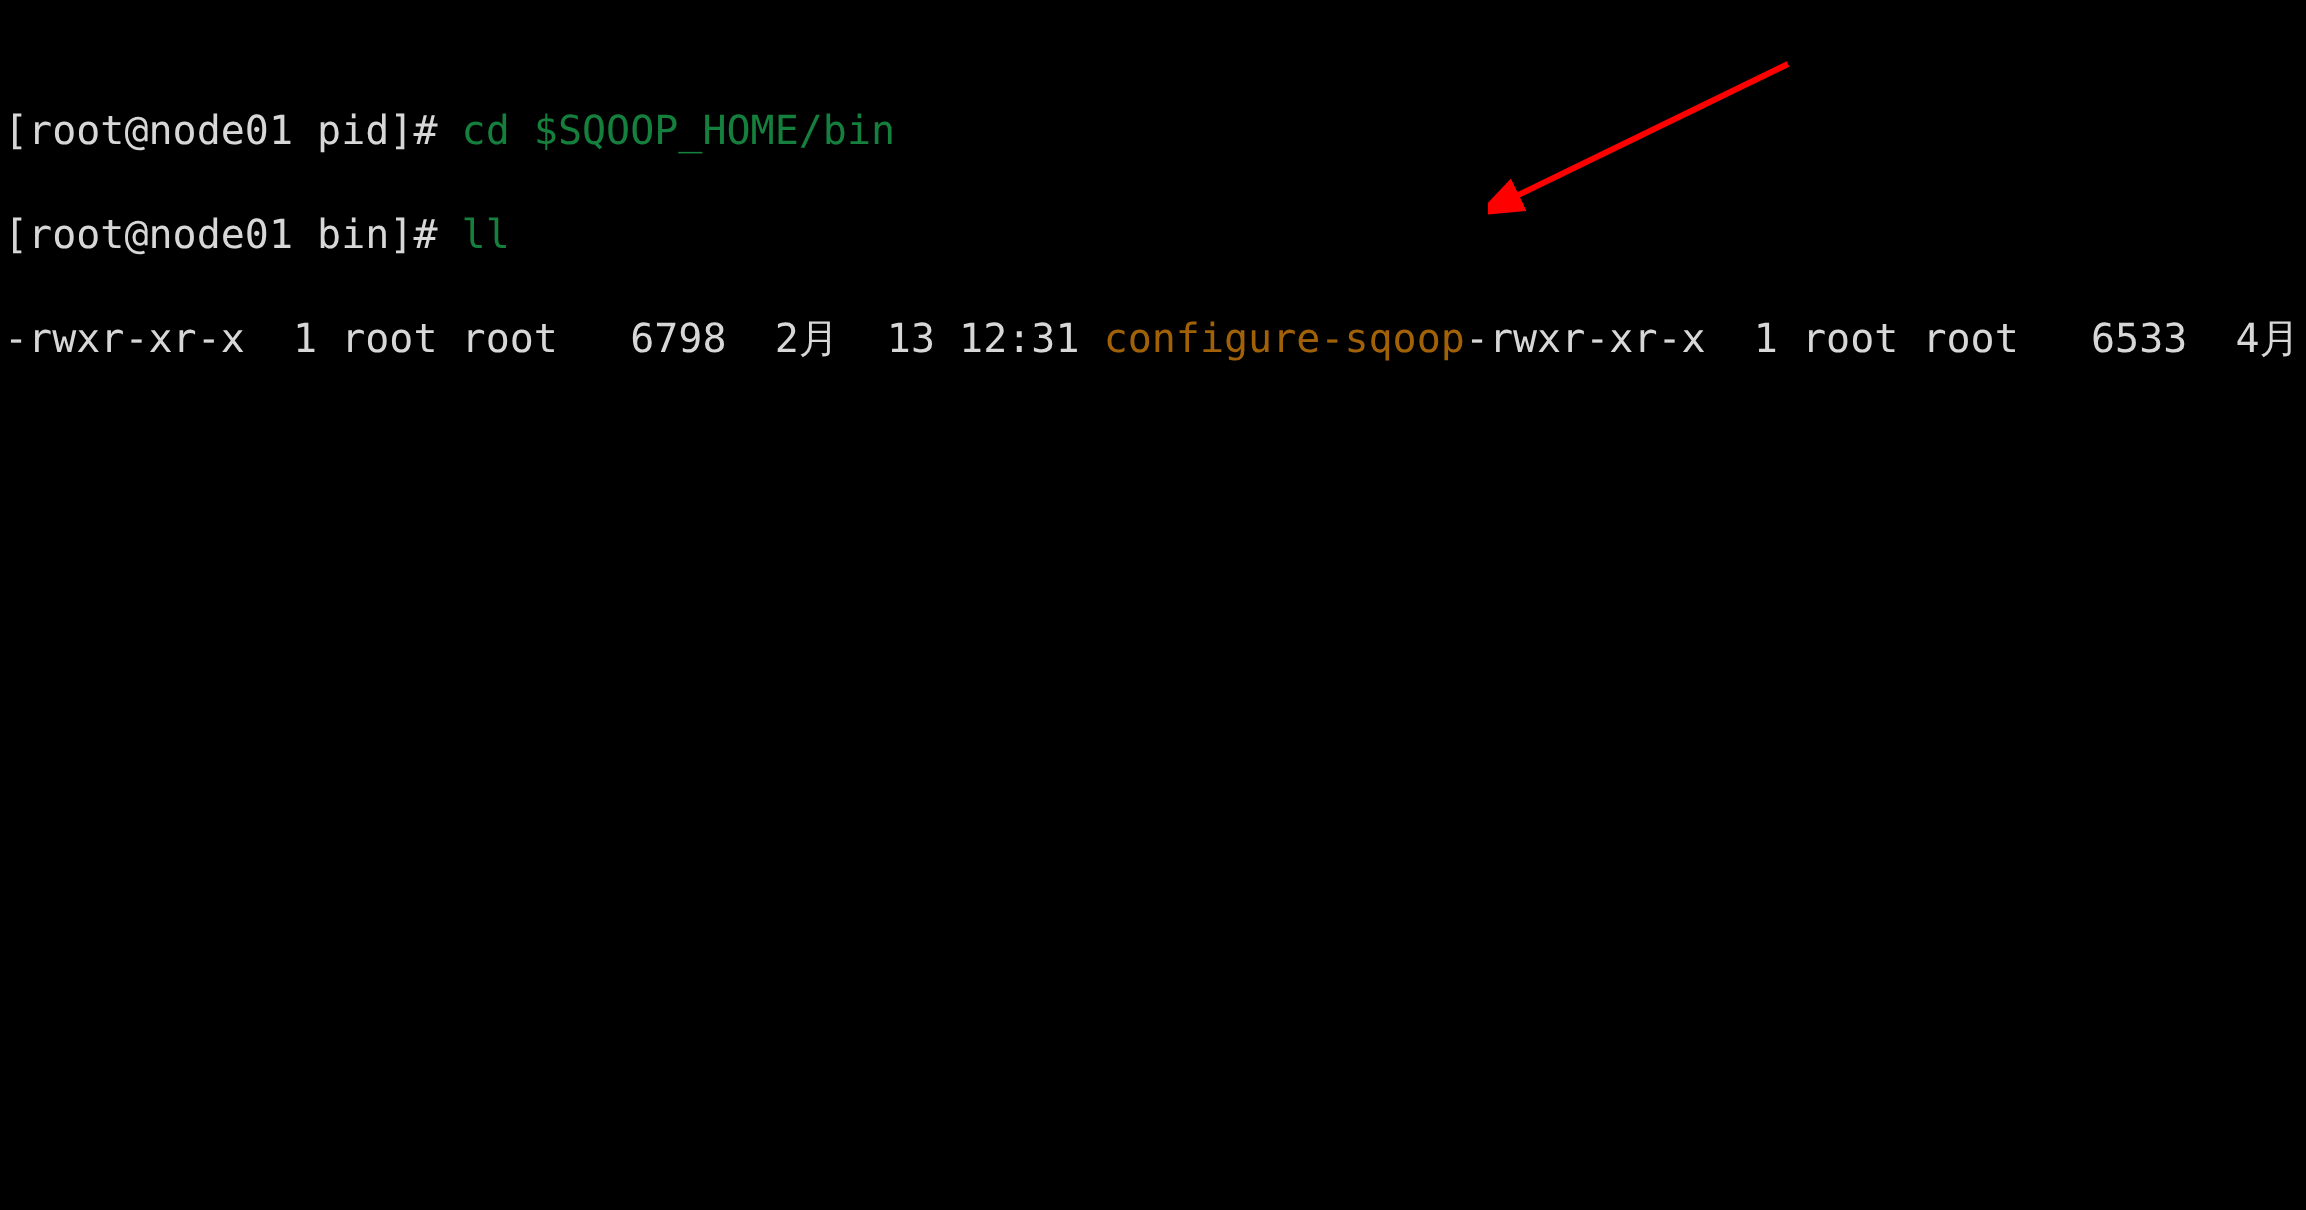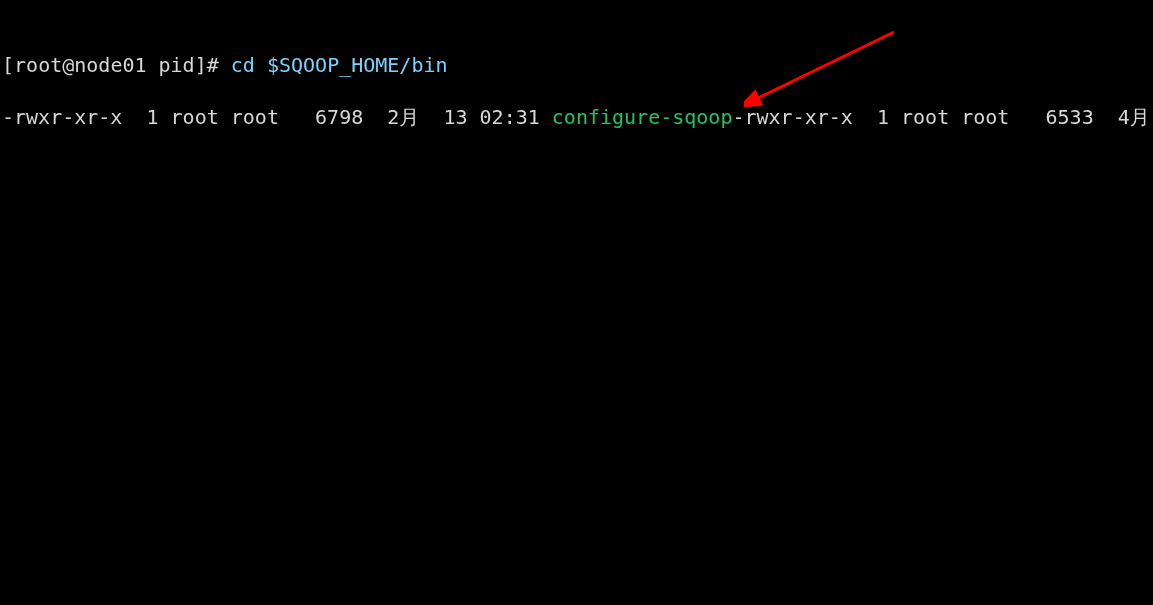--- a/index.html
+++ b/index.html
@@ -14,22 +14,22 @@
     font-family: "Consolas", "DejaVu Sans Mono", "Menlo", monospace;
     font-size: 20px;
     line-height: 26px;
     color: #d7d7d7;
     white-space: pre;
     position: relative;
     padding: 0 2px;
   }
   .prompt-bracket { color: #d7d7d7; }
   .prompt-user    { color: #d7d7d7; margin-top: 24px; }
-  .cmd            { color: #7dd3fc; }
-  .file-exec      { color: #22c55e; }
+  .cmd            { color: #15803d; }
+  .file-exec      { color: #a16207; }
   .row { display: inline; }
   
   .arrow {
     position:absolute;
     left: 720px;
     top: 4px;
     pointer-events:none;
   }
 </style>
 </head>
@@ -40,14 +40,15 @@
   <svg width="160" height="80" viewBox="0 0 160 80">
     <defs>
       <marker id="ah" markerWidth="10" markerHeight="10" refX="2" refY="3" orient="auto">
         <path d="M0,0 L0,6 L8,3 z" fill="#ff0000"></path>
       </marker>
     </defs>
     <line x1="150" y1="2" x2="10" y2="70" stroke="#ff0000" stroke-width="3" marker-end="url(#ah)"></line>
   </svg>
 </span>
 <div><span class="prompt-bracket">[</span><span class="prompt-user">root@node01 pid</span><span class="prompt-bracket">]# </span><span class="cmd">cd $SQOOP_HOME/bin</span></div>
-<div id="listing"><div class="row"><span>-rwxr-xr-x  1 root root   6798  2月  13 02:31 </span><span class="file-exec">configure-sqoop</span></div><div class="row"><span>-rwxr-xr-x  1 root root   6533  4月  27 2015  </span></div></div>
+<div><span class="prompt-bracket">[</span><span class="prompt-user">root@node01 bin</span><span class="prompt-bracket">]# </span><span class="cmd">ll</span></div>
+<div id="listing"><div class="row"><span>-rwxr-xr-x  1 root root   6798  2月  13 12:31 </span><span class="file-exec">configure-sqoop</span></div><div class="row"><span>-rwxr-xr-x  1 root root   6533  4月  27 2015  </span></div></div>
 </div>
 
 </body></html>

